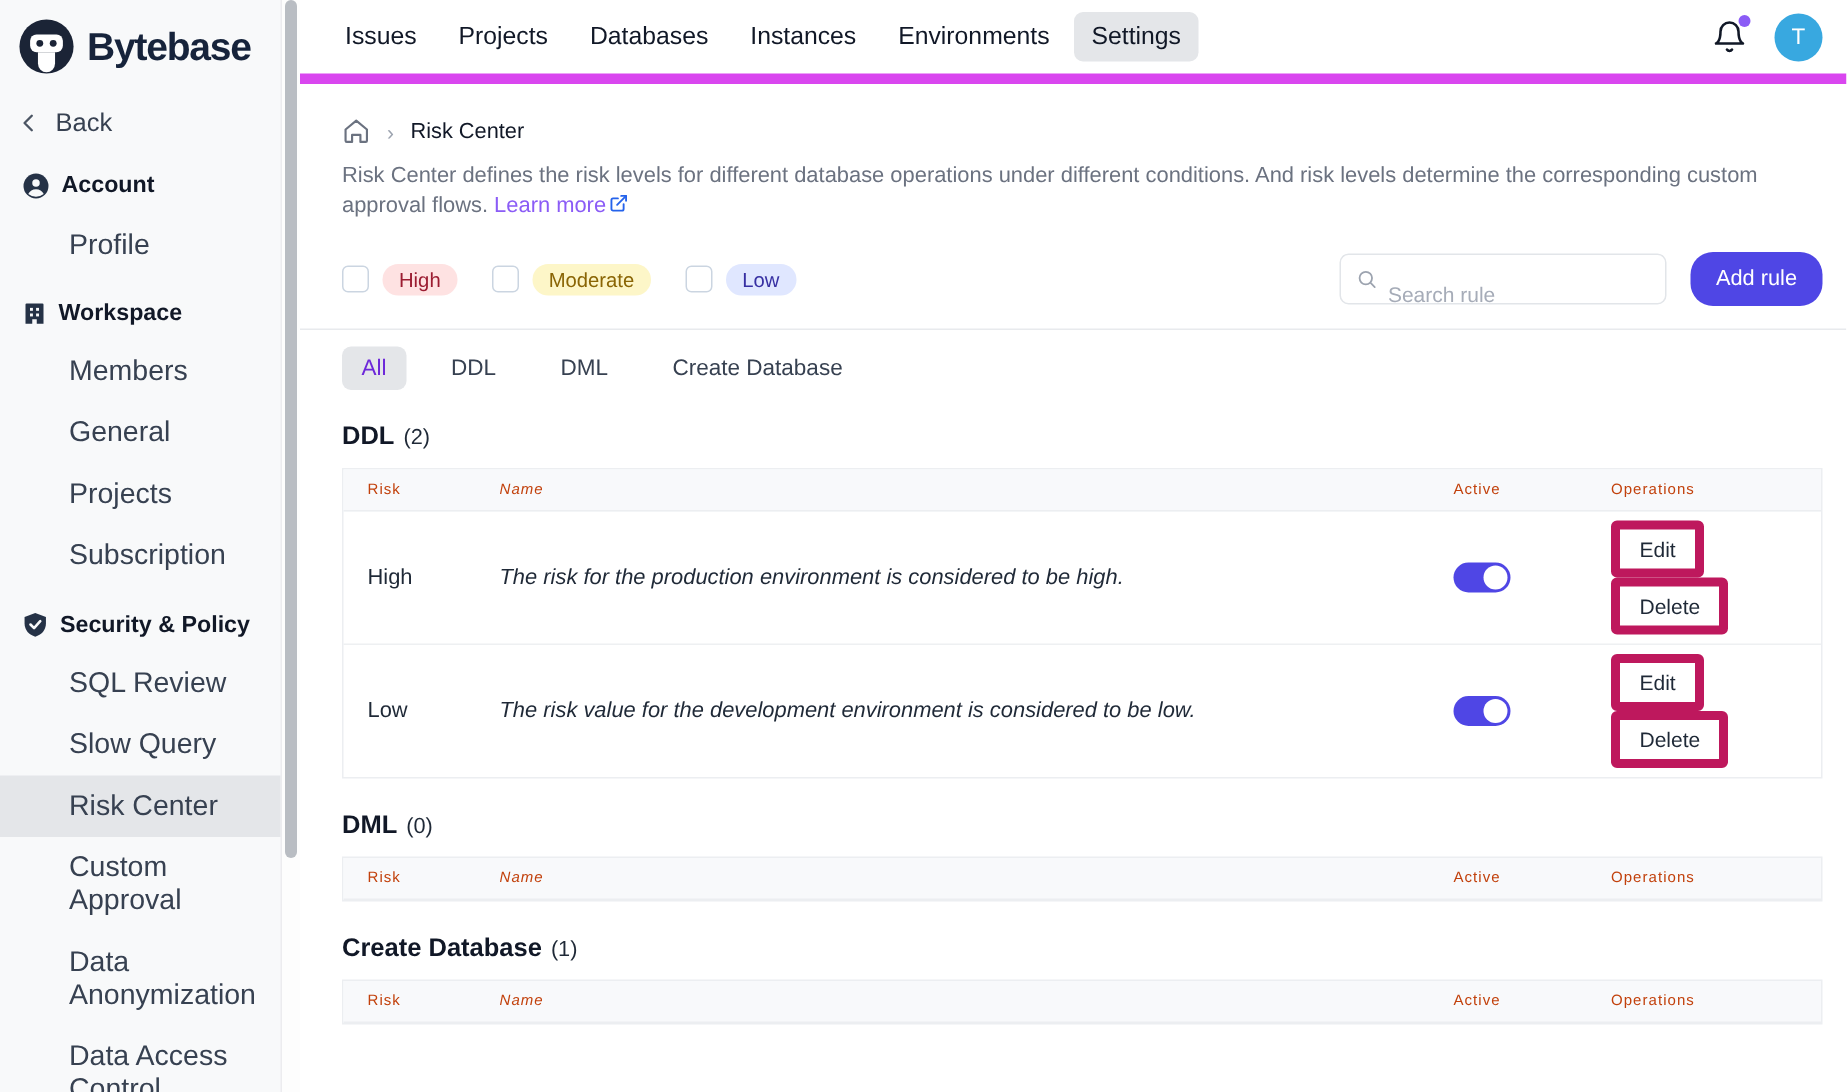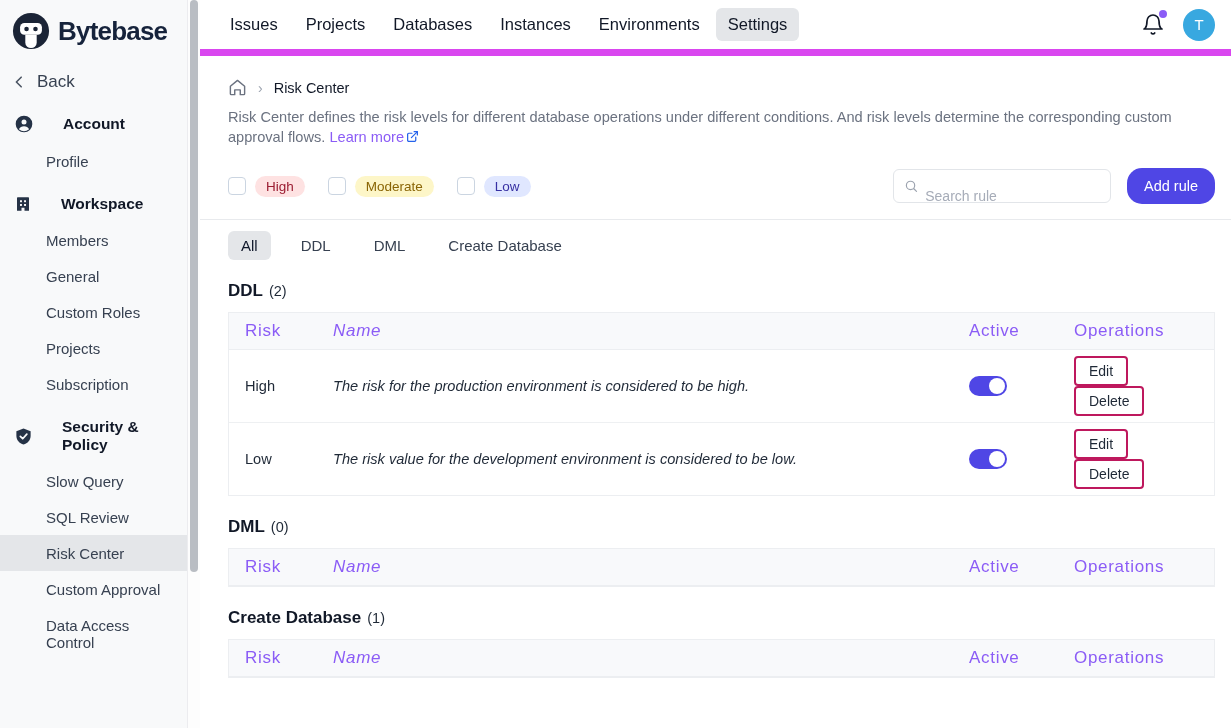--- a/index.html
+++ b/index.html
@@ -6,22 +6,22 @@
   html,body { width:1231px; height:728px; overflow:hidden; }
   body {
     font-family:"Liberation Sans", sans-serif;
     display:flex; background:#ffffff; color:#1f2937;
   }
   
   .sidebar { width:188px; flex-shrink:0; background:#f8f9fa; border-right:1px solid #ececef; padding-top:8px; }
   .logo-row { display:flex; align-items:center; gap:8px; padding:4px 12px 8px 12px; }
   .logo-text { font-size:26px; font-weight:800; color:#16233b; letter-spacing:-0.8px; }
   .back-row { display:flex; align-items:center; gap:11px; padding:14px 14px 6px 12px; font-size:17px; color:#374151; cursor:pointer; }
-  .side-section-header { display:flex; align-items:center; gap:29px; padding:9px 14px; margin-top:7px; font-size:15.5px; font-weight:700; color:#111827; }
-  .side-item { padding:9.5px 14px 9.5px 46px; font-size:15px; color:#374151; cursor:pointer; }
+  .side-section-header { display:flex; align-items:center; gap:7px; padding:9px 14px; margin-top:7px; font-size:15.5px; font-weight:700; color:#111827; }
+  .side-item { padding:9.5px 14px 9.5px 46px; font-size:19px; color:#374151; cursor:pointer; }
   .side-item.active { background:#e4e6e9; }
   
   .scroll-track { width:12px; flex-shrink:0; background:#fdfdfd; position:relative; }
   .scroll-thumb { position:absolute; left:2px; top:0; width:8px; height:572px; border-radius:4px; background:#b9bdc3; }
   
   .main { flex:1; min-width:0; display:flex; flex-direction:column; }
   .topbar { height:56px; flex-shrink:0; display:flex; align-items:center; padding:0 16px 0 18px; border-bottom:7px solid #d946ef; }
   .nav-item { font-size:16.5px; color:#111827; padding:7px 12px; border-radius:6px; margin-right:4px; cursor:pointer; white-space:nowrap; }
   .nav-item.active { background:#e4e6e9; }
   .topbar-right { margin-left:auto; display:flex; align-items:center; gap:18px; }
@@ -38,37 +38,37 @@
   .filter { display:flex; align-items:center; gap:9px; margin-right:23px; cursor:pointer; }
   .checkbox { width:18px; height:18px; border:1px solid #cbd5e1; border-radius:4px; background:#fff; flex-shrink:0; }
   .badge { padding:3px 11px; border-radius:999px; font-size:13.5px; }
   .search-box { margin-left:auto; display:flex; align-items:center; gap:7px; width:218px; height:34px; border:1px solid #e2e5e9; border-radius:6px; padding:0 10px; background:#fff; }
   .search-box input { border:none; outline:none; width:100%; font-size:14px; color:#374151; background:transparent; font-family:inherit;margin-top:20px; }
   .search-box input::placeholder { color:#a6acb8; }
   .add-btn { margin-left:16px; height:36px; padding:0 17px; border:none; border-radius:15px; color:#fff; font-size:14.5px; font-family:inherit; cursor:pointer; }
   .divider { border:0; border-top:1px solid #e8eaed; margin:15px -16px 0 -28px; }
   .tabs { margin-top:11px; display:flex; align-items:center; }
   .tab { padding:6px 13px; margin-right:17px; border-radius:6px; font-size:15px; color:#374151; cursor:pointer; }
-  .tab.active { background:#e4e6e9; color:#0f172a; }
+  .tab.active { background:#e4e6e9; color:#6d28d9; }
   .section { margin-top:21px; }
   .section-title { font-size:17px; font-weight:700; color:#111827; display:flex; align-items:baseline; }
   .section-count { margin-left:6px; font-size:14.5px; font-weight:400; color:#1f2937; }
   .rules-table { margin-top:11px; border:1px solid #eceef1; }
   .t-head { display:flex; background:#f8f9fb; border-bottom:1px solid #eceef1; }
-  .h-cell { padding:8px 16px; font-size:17px; color:#8b5cf6; letter-spacing:0.7px; }
+  .h-cell { padding:8px 16px; font-size:10px; color:#c2410c; letter-spacing:0.7px; }
   .t-row { display:flex; align-items:center; min-height:45px; }
   .t-row + .t-row { border-top:1px solid #eef0f2; }
   .b-cell { padding:6px 16px; font-size:14.6px; color:#1f2937; }
   .col-risk { width:88px; flex-shrink:0; }
   .col-name { flex:1; min-width:0;font-style:italic; }
   .col-active { width:105px; flex-shrink:0; }
   .col-ops { width:156px; flex-shrink:0; }
   .toggle { width:38px; height:20px; border-radius:10px; position:relative; cursor:pointer; }
   .toggle .knob { position:absolute; top:2px; right:2px; width:16px; height:16px; border-radius:50%; background:#fff; }
-  .op-btn { padding:5px 13px; margin-right:8px; border:2px solid #be185d; border-radius:4px; background:#fff; font-size:14px; color:#1f2937; font-family:inherit; cursor:pointer; }
+  .op-btn { padding:5px 13px; margin-right:8px; border:6px solid #be185d; border-radius:4px; background:#fff; font-size:14px; color:#1f2937; font-family:inherit; cursor:pointer; }
   .empty-body { height:89px; display:flex; align-items:center; justify-content:center; font-size:14.5px; color:#9ca3af; }
 </style>
 </head>
 <body>
 
 <aside class="sidebar">
   <div class="logo-row">
     <span style="display:flex;">
       <svg width="38" height="38" viewBox="0 0 40 40">
         <defs>
@@ -114,36 +114,36 @@
             <rect x="8" y="7" width="2.6" height="2.6" fill="#f8f9fa"></rect>
             <rect x="13.4" y="7" width="2.6" height="2.6" fill="#f8f9fa"></rect>
             <rect x="8" y="12" width="2.6" height="2.6" fill="#f8f9fa"></rect>
             <rect x="13.4" y="12" width="2.6" height="2.6" fill="#f8f9fa"></rect>
           </svg>
         </span>
         <span>Workspace</span>
       </div>
       <div class="side-item">Members</div>
       <div class="side-item">General</div>
-      <div class="side-item">Custom Roles</div>
       <div class="side-item">Projects</div>
       <div class="side-item">Subscription</div>
       <div class="side-section-header">
         <span style="display: flex;">
           <svg width="19" height="19" viewBox="0 0 24 24">
             <path d="M12 2 L21 5.5 V11 c0 5.5-3.8 9.7-9 11 c-5.2-1.3-9-5.5-9-11 V5.5z" fill="#253246"></path>
             <path d="M8 11.8 L11 14.8 L16.2 9" fill="none" stroke="#f8f9fa" stroke-width="2.2" stroke-linecap="round" stroke-linejoin="round"></path>
           </svg>
         </span>
         <span>Security &amp; Policy</span>
       </div>
+      <div class="side-item">SQL Review</div>
       <div class="side-item">Slow Query</div>
-      <div class="side-item">SQL Review</div>
       <div class="side-item active">Risk Center</div>
       <div class="side-item">Custom Approval</div>
+      <div class="side-item">Data Anonymization</div>
       <div class="side-item">Data Access Control</div>
     </nav>
 </aside>
 
 <div class="scroll-track">
   <div class="scroll-thumb"></div>
 </div>
 
 <div class="main">
   <header class="topbar">

